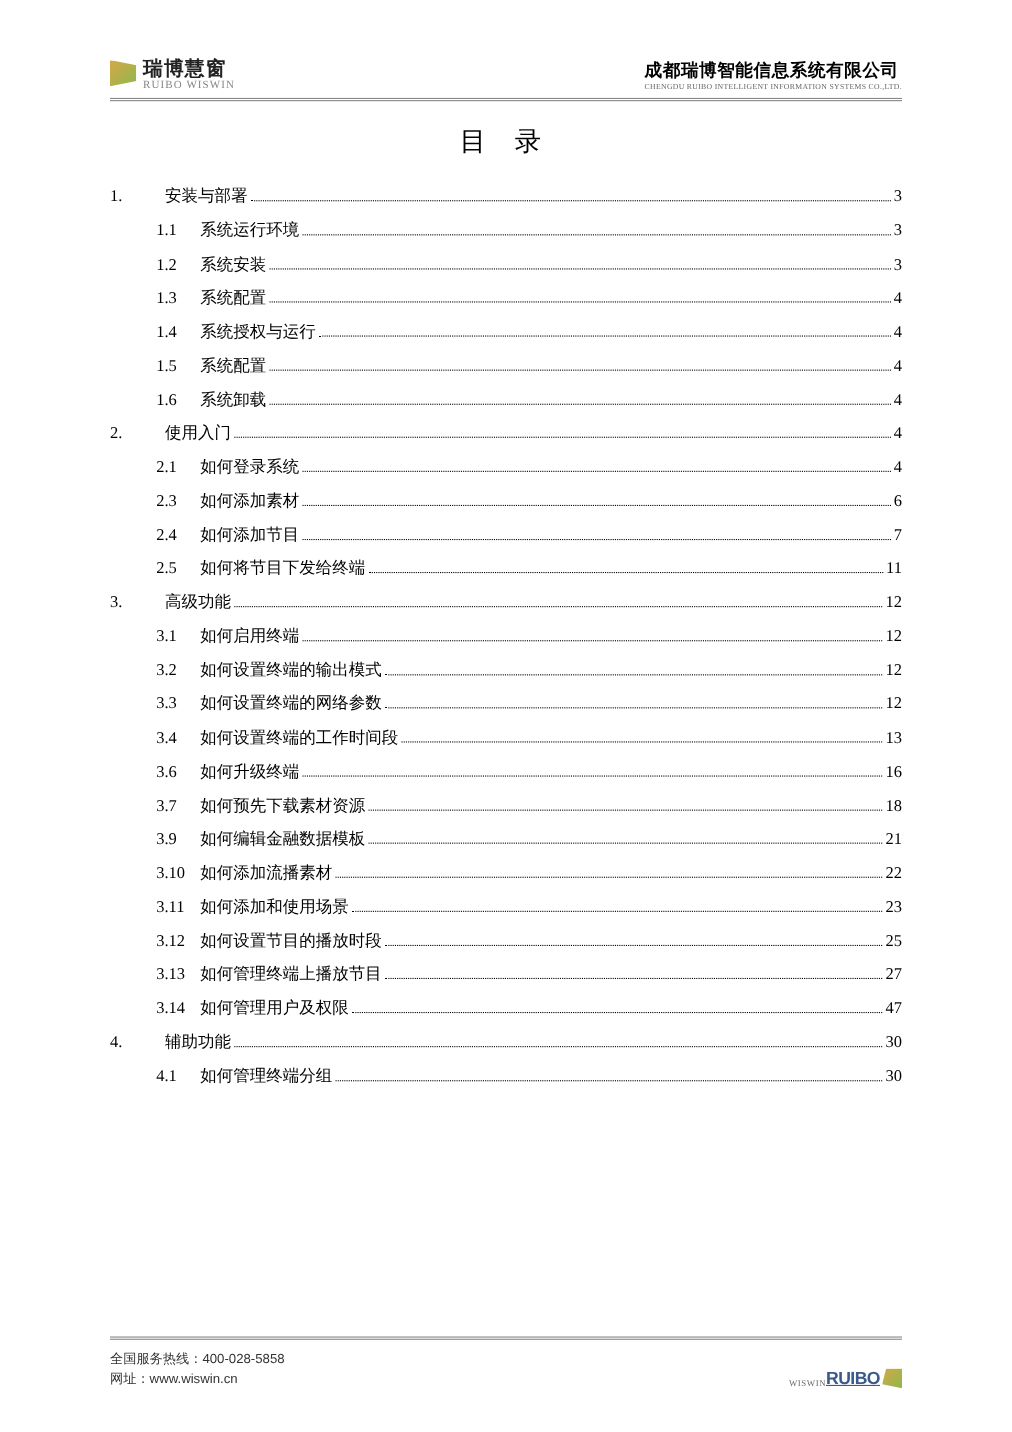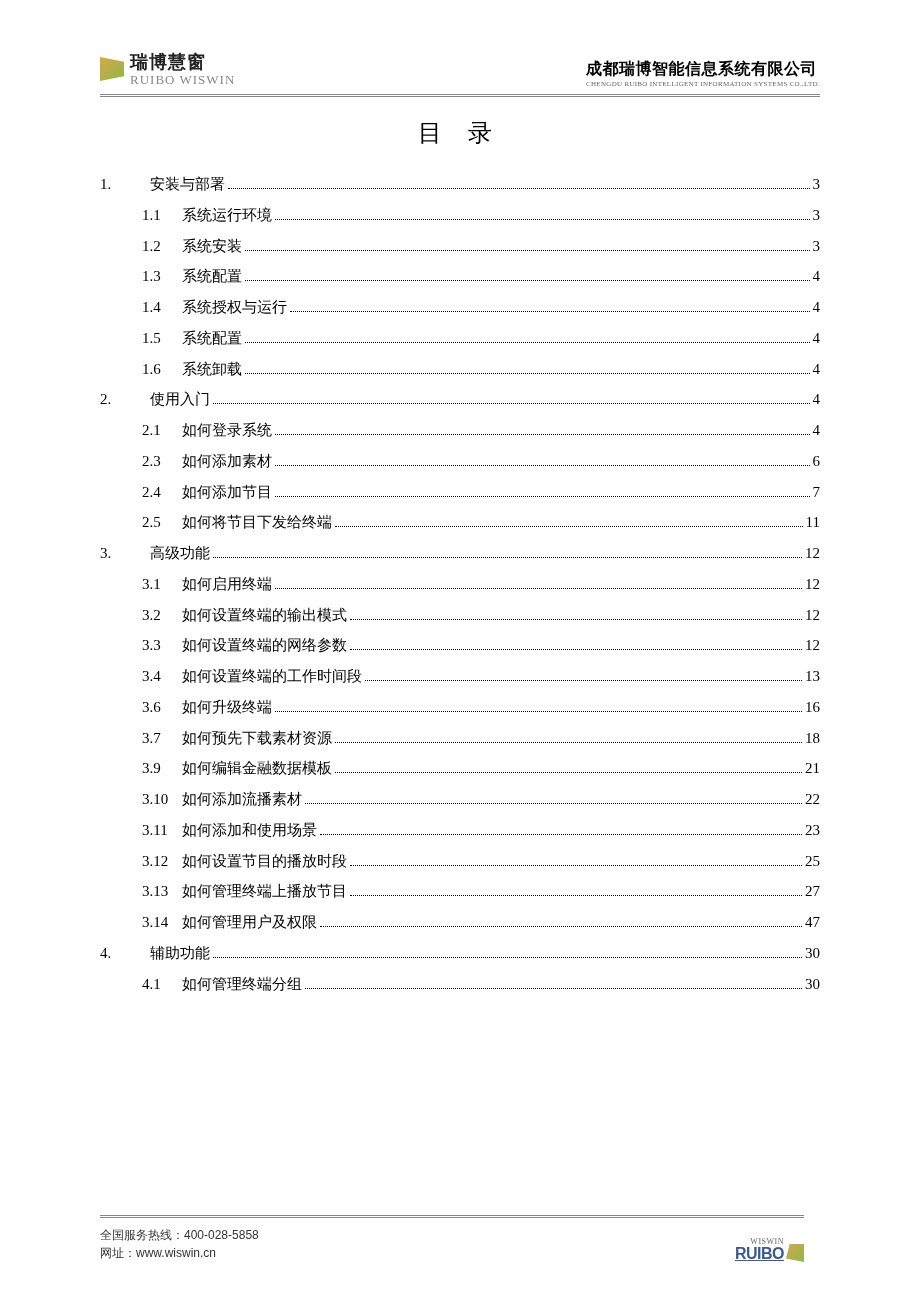--- a/index.html
+++ b/index.html
@@ -40,21 +40,21 @@
       clip-path: polygon(0 0, 100% 20%, 100% 80%, 0 100%);
     }
     .logo-text-cn {
       font-size: 18px;
       font-weight: bold;
       letter-spacing: 1px;
       color: #222;
       font-family: "Microsoft YaHei", sans-serif;
     }
     .logo-text-en {
-      font-size: 13px;
+      font-size: 10px;
       color: #888;
       letter-spacing: 1px;
       margin-top: -2px;
     }
     .company-right {
       text-align: left;
     }
     .company-cn {
       font-size: 16px;
       font-weight: bold;
@@ -100,21 +100,21 @@
       margin: 0 3px 4px 3px;
       min-width: 20px;
     }
     .toc-page {
       flex-shrink: 0;
     }
     .footer {
       position: absolute;
       bottom: 40px;
       left: 100px;
-      right: 116px;
+      right: 100px;
     }
     .footer-line {
       border-top: 3px double #888;
       margin-bottom: 8px;
     }
     .footer-content {
       display: flex;
       justify-content: space-between;
       align-items: flex-end;
     }
@@ -124,21 +124,21 @@
       line-height: 1.5;
       color: #333;
     }
     .footer-logo {
       display: flex;
       align-items: flex-end;
       gap: 2px;
     }
     .footer-logo-text {
       display: flex;
-      flex-direction: column;
+      flex-direction: row;
       align-items: flex-end;
       line-height: 1;
     }
     .footer-wiswin {
       font-size: 8px;
       color: #666;
       letter-spacing: 0.5px;
     }
     .footer-ruibo {
       font-size: 16px;

